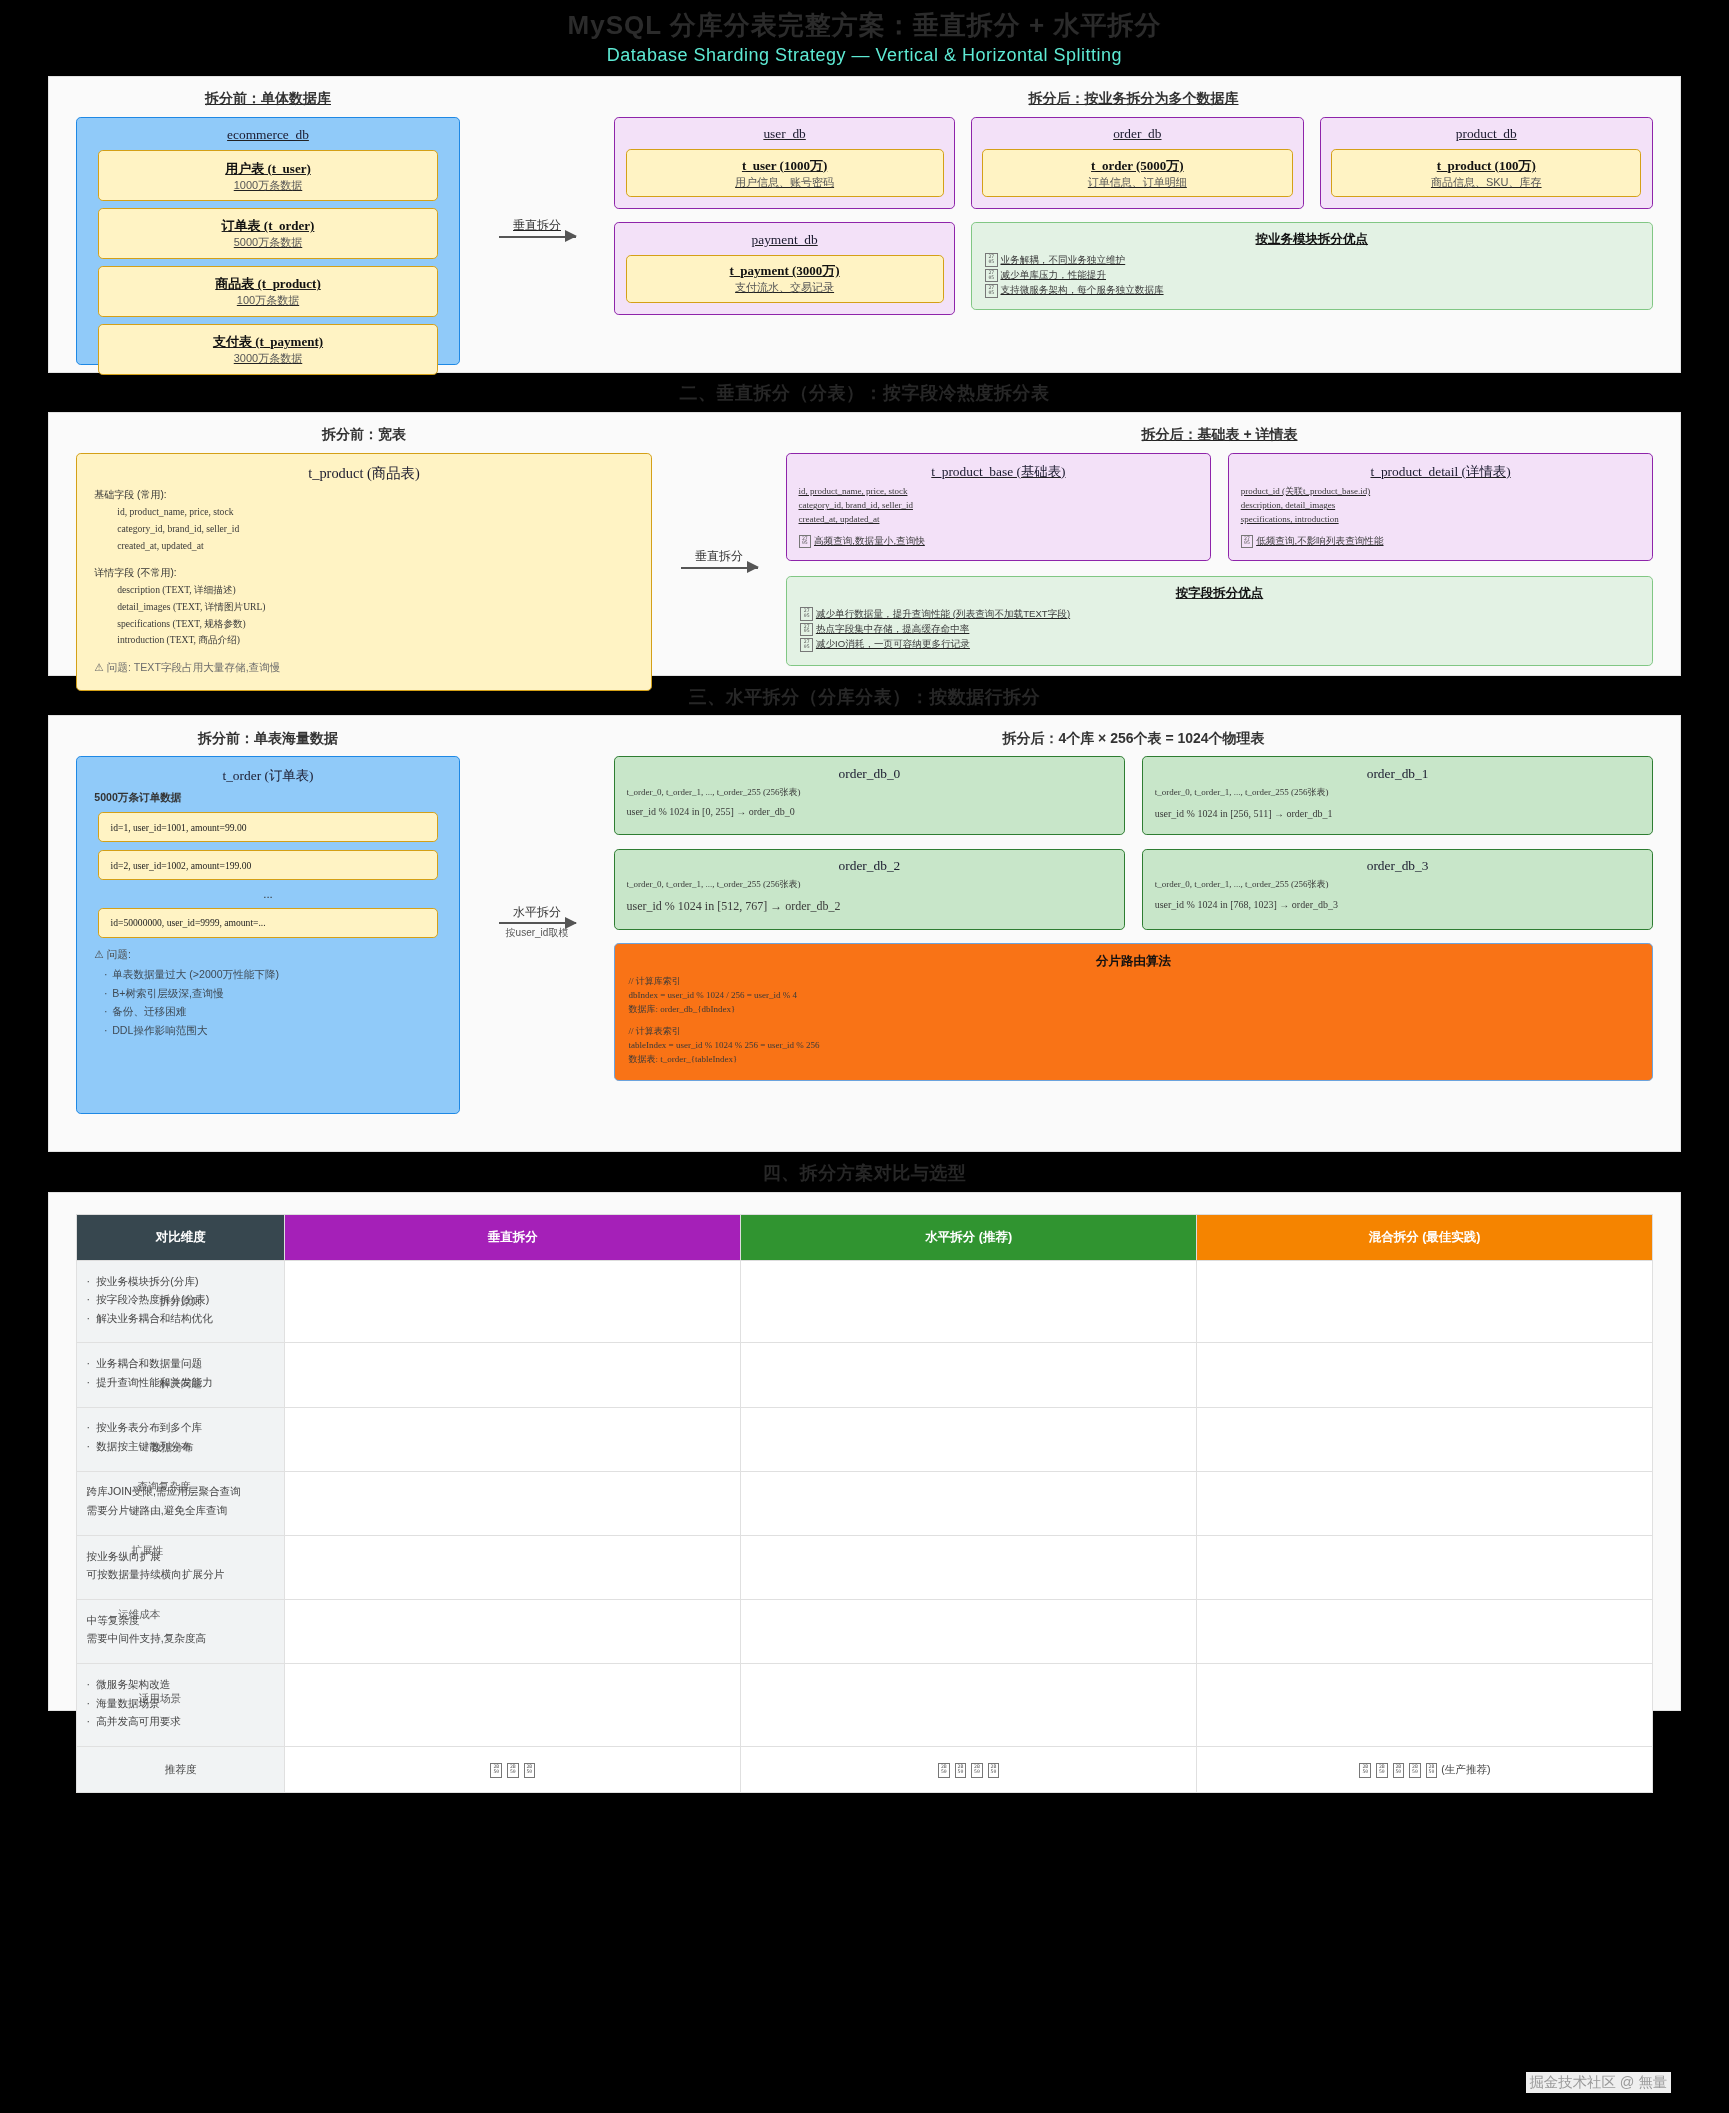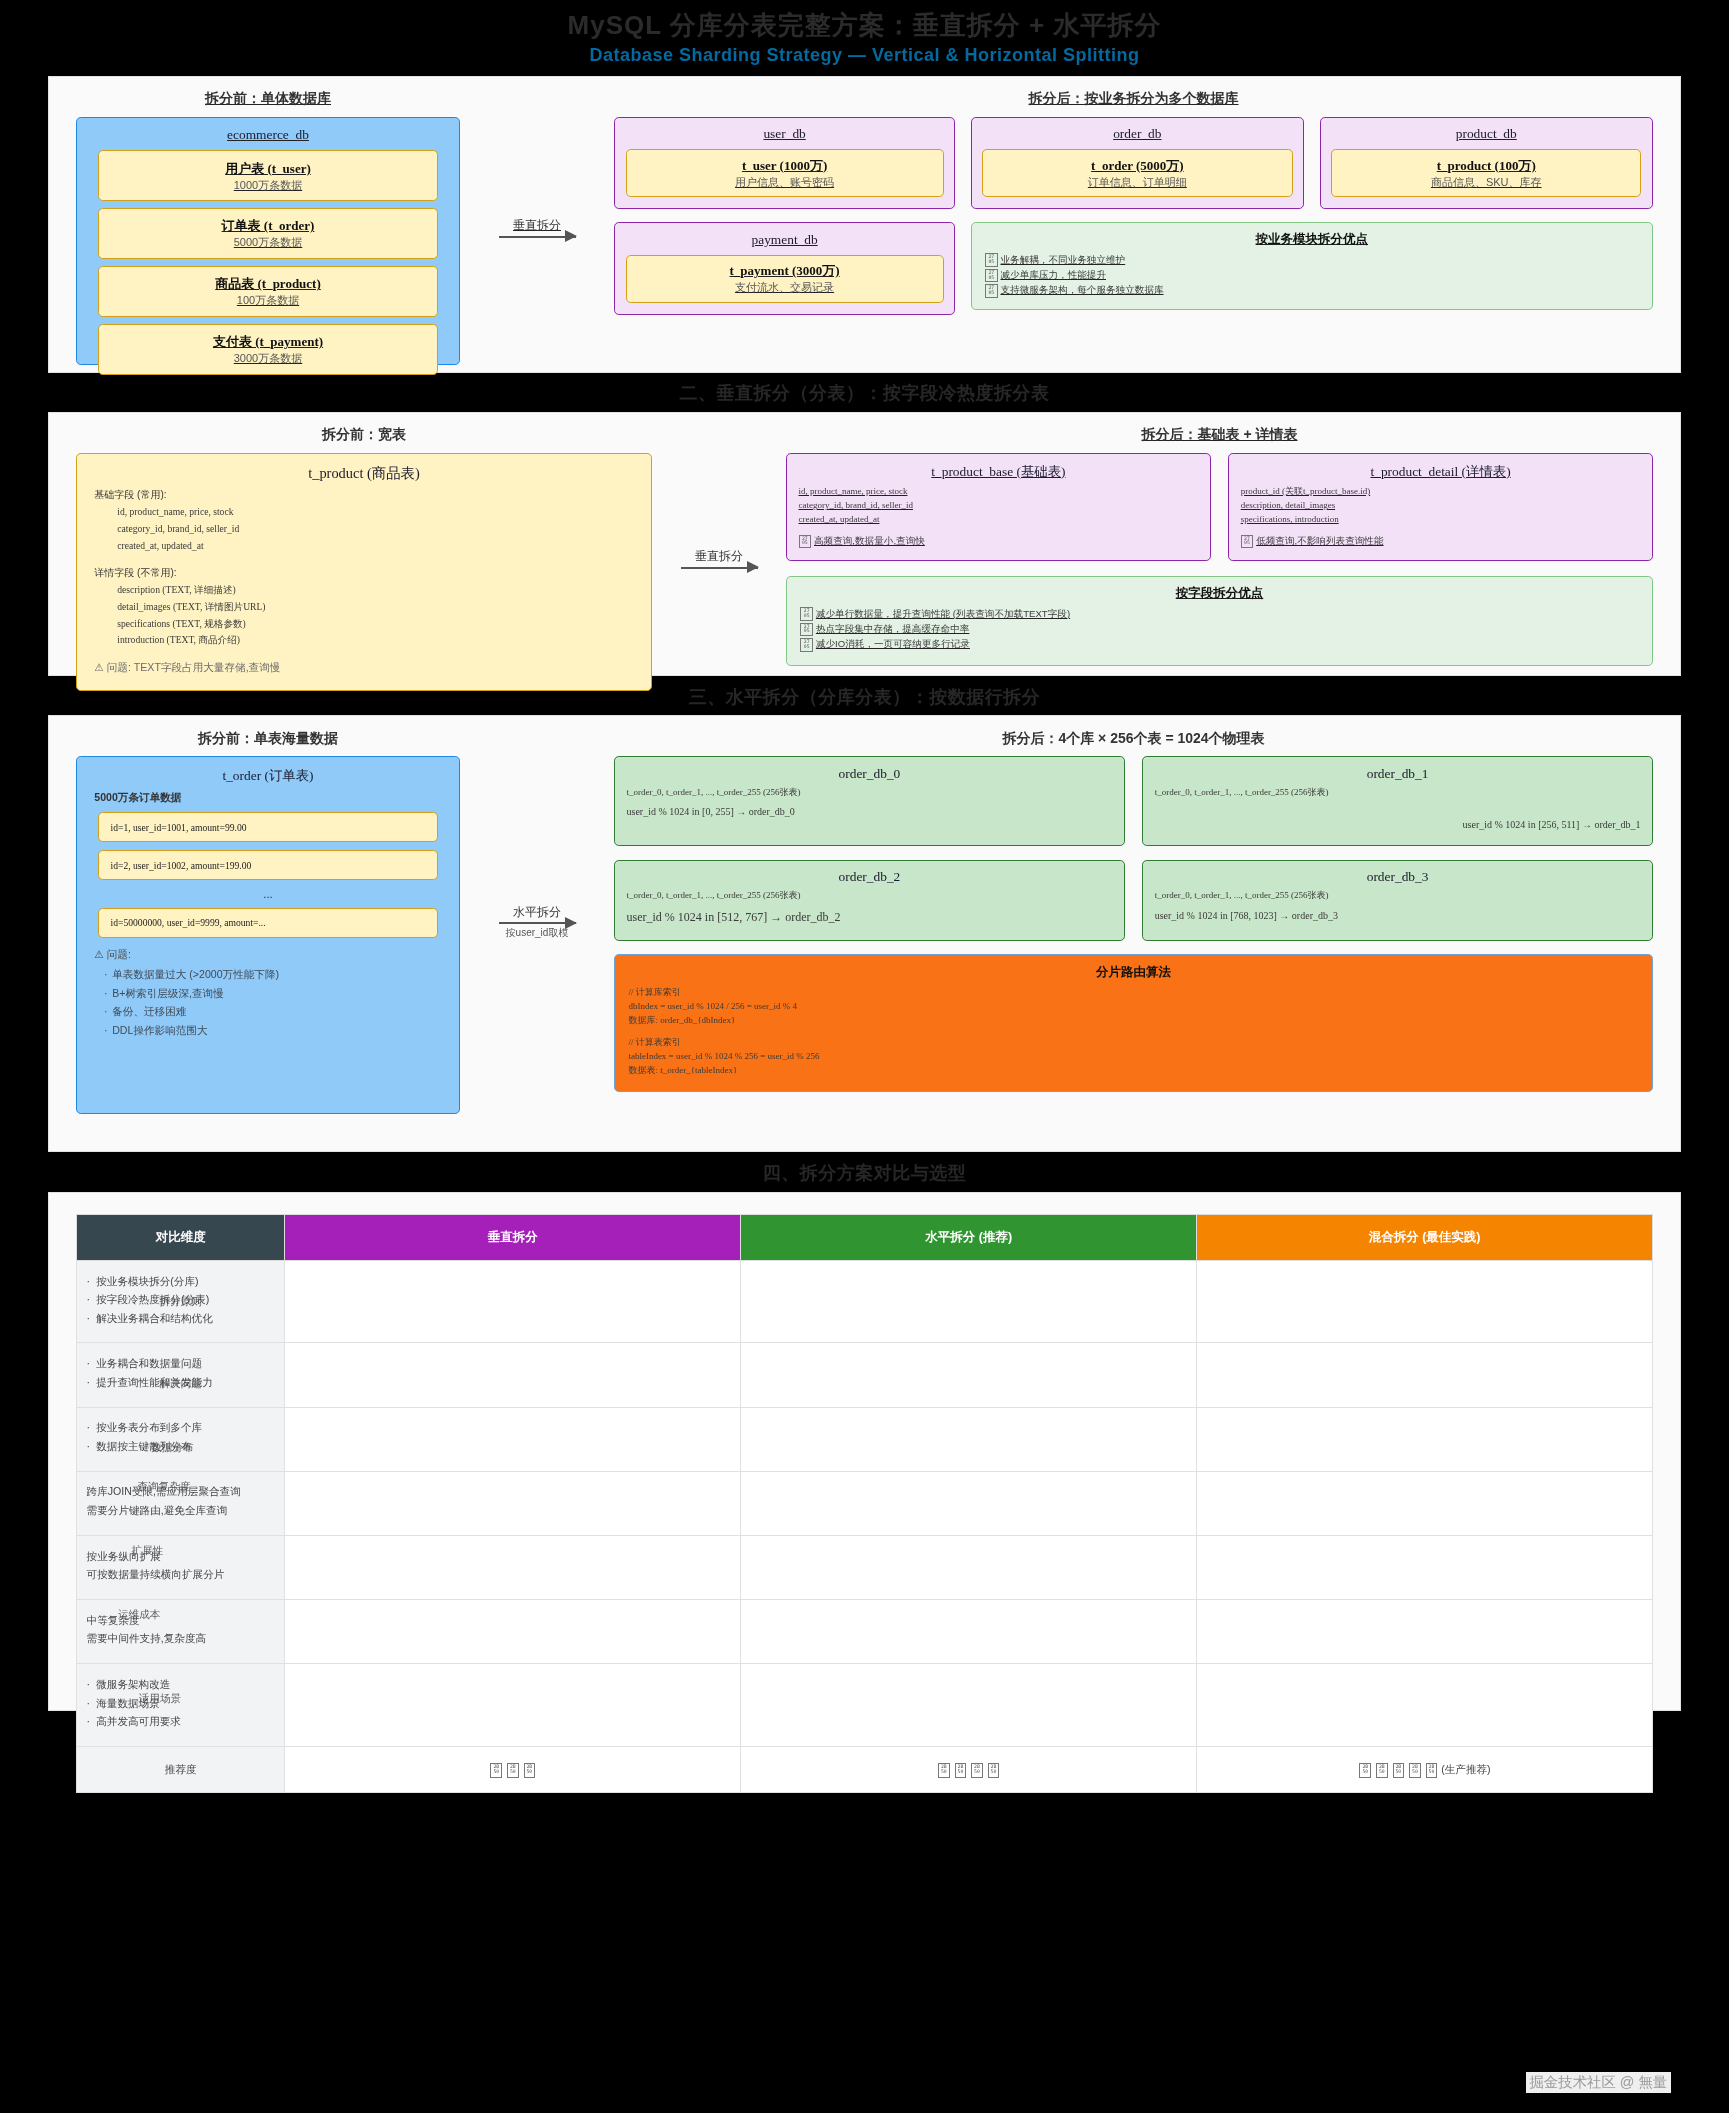--- a/index.html
+++ b/index.html
@@ -9,21 +9,21 @@
     color:#222;
   }
   .page{width:1729px;height:2114px;position:relative;background:#000;}
 
   
   .doc-title{
     text-align:center;color:#2b2b2b;font-size:26px;font-weight:700;
     padding-top:7.7px;line-height:1.35;letter-spacing:1px;
   }
   .doc-sub{
-    text-align:center;color:#0369a1;font-size:18px;font-weight:700;
+    text-align:center;color:#5eead4;font-size:18px;font-weight:400;
     line-height:1.4;letter-spacing:0.5px;
   }
   .sec-title{
     text-align:center;color:#272727;font-size:18px;font-weight:700;
     padding:8.6px 0 6.7px 0;letter-spacing:0.5px;
   }
 
   
   .panel{
     background:#fafafa;border:1px solid #e2e2e2;
@@ -357,21 +357,21 @@
           <div class="col-title">拆分后：4个库 × 256个表 = 1024个物理表</div>
           <div class="quad">
             <div class="box box-green">
               <div class="bx-title">order_db_0</div>
               <div class="tiny" style="margin-top:3.8px;">t_order_0, t_order_1, ..., t_order_255 (256张表)</div>
               <div class="tiny" style="font-size:10px;margin-top:4.8px;">user_id % 1024 in [0, 255] → order_db_0</div>
             </div>
             <div class="box box-green">
               <div class="bx-title">order_db_1</div>
               <div class="tiny" style="margin-top:3.8px;">t_order_0, t_order_1, ..., t_order_255 (256张表)</div>
-              <div class="tiny" style="font-size:10px;margin-top:17px;text-align:right;">user_id % 1024 in [256, 511] → order_db_1</div>
+              <div class="tiny" style="font-size:10px;margin-top:6px;">user_id % 1024 in [256, 511] → order_db_1</div>
             </div>
           </div>
           <div class="quad">
             <div class="box box-green">
               <div class="bx-title">order_db_2</div>
               <div class="tiny" style="margin-top:3.8px;">t_order_0, t_order_1, ..., t_order_255 (256张表)</div>
               <div class="tiny" style="font-size:12px;margin-top:4.8px;">user_id % 1024 in [512, 767] → order_db_2</div>
             </div>
             <div class="box box-green">
               <div class="bx-title">order_db_3</div>

